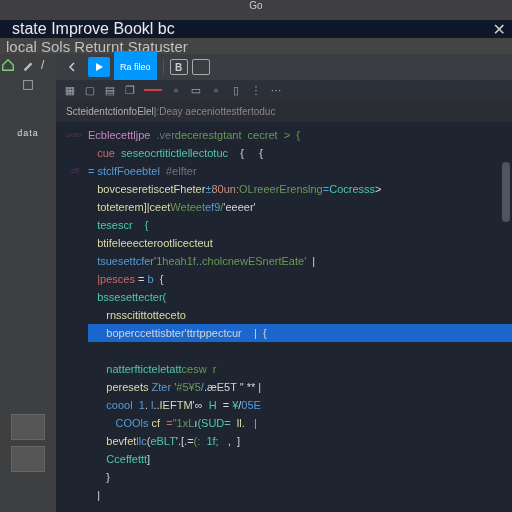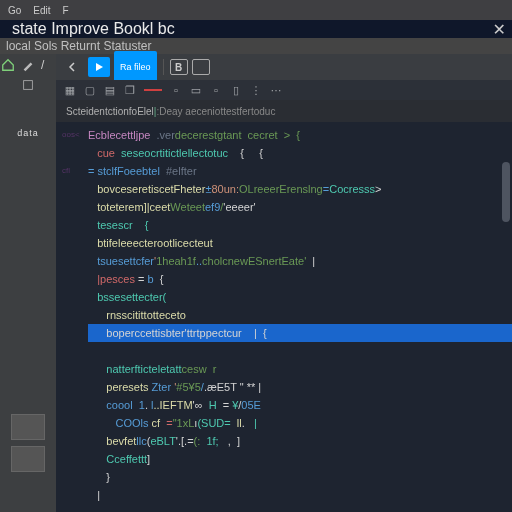--- a/index.html
+++ b/index.html
@@ -21,25 +21,25 @@
     --kw-red: #d16969;
     --accent-blue: #0098ff;
     --border: #3c3c3c;
   }
   * { box-sizing: border-box; font-family: "Segoe UI", Arial, sans-serif; }
   html,body { margin:0; padding:0; width:512px; height:512px; overflow:hidden;
               background:#4a4a4a; color:var(--text-main); font-size:11px; }
   .app { display:flex; flex-direction:column; width:100%; height:100%; }
 
   
-  .menubar { height:20px; background:#3f3f42; display:flex; align-items:center; gap:12px; padding:0 8px; font-size:10px; color:#ccc; }
+  .menubar { height:20px; background:#3f3f42; display:flex; align-items:center; gap:12px; padding:0 8px; font-size:10px; color:#ccc;flex-direction:column; }
   .tab-strip { height:18px; background:#0f172a; display:flex; align-items:center; padding:0 6px; font-size:16px; color:#eaeaea; }
   .tab-strip .tab { padding:0 6px; }
   .tab-strip .close { margin-left:auto; color:#ccc; }
-  .locbar { height:16px; background:#444; display:flex; align-items:center; padding:0 6px; font-size:12px; color:#c0c0c0; }
+  .locbar { height:16px; background:#444; display:flex; align-items:center; padding:0 6px; font-size:15px; color:#c0c0c0; }
 
   
   .split { flex:1; display:flex; min-height:0; }
   .sidebar { width:56px; background:#3d3f41; display:flex; flex-direction:column; align-items:center; padding-top:4px; gap:6px; }
   .sb-row { display:flex; gap:6px; }
   .sb-icon { width:14px; height:14px; }
   .sb-icon svg { width:100%; height:100%; }
   .sb-label { font-size:9px; color:#ddd; margin-top:30px; letter-spacing:1px; }
   .sb-break { flex:1; }
   .sb-thumb { width:34px; height:26px; background:#555; border:1px solid #666; }
@@ -60,21 +60,21 @@
   .t2-redbar { width:18px; height:2px; background:#d04040; }
 
   
   .breadcrumb { height:22px; background:#2a2d33; display:flex; align-items:center; padding:0 10px; font-size:10px; color:#c8c8c8; font-family:Consolas,monospace; }
   .breadcrumb .fn { color:#b0b0b0; }
   .breadcrumb .arg { color:#888; }
 
   
   .editor { flex:1; background:var(--bg-editor); overflow:hidden; font-family:Consolas,Menlo,monospace; font-size:11px; line-height:18px; padding:4px 0 0 0; position:relative; }
   .line { display:flex; white-space:pre; padding-left:6px; }
-  .gut { width:26px; color:#536; font-size:8px; flex:none; text-align:left; }
+  .gut { width:26px; color:#536; font-size:8px; flex:none; text-align:center; }
   .code { flex:1; overflow:hidden; text-overflow:clip; }
   .code.hl { background:var(--bg-highlight); color:#fff; }
   .c-dim{color:#6b7687}.c-kw{color:var(--kw-purple)}.c-bl{color:var(--kw-blue)}
   .c-cy{color:var(--kw-cyan)}.c-ye{color:var(--kw-yellow)}.c-or{color:var(--kw-orange)}
   .c-gr{color:var(--text-green)}.c-rd{color:var(--kw-red)}.c-wt{color:#d4d4d4}
 
   .scroll-v { position:absolute; right:2px; top:0; width:8px; height:100%; }
   .scroll-thumb { position:absolute; right:0; top:40px; width:8px; height:60px; background:#4e5460; border-radius:4px; }
 </style>
 </head>

